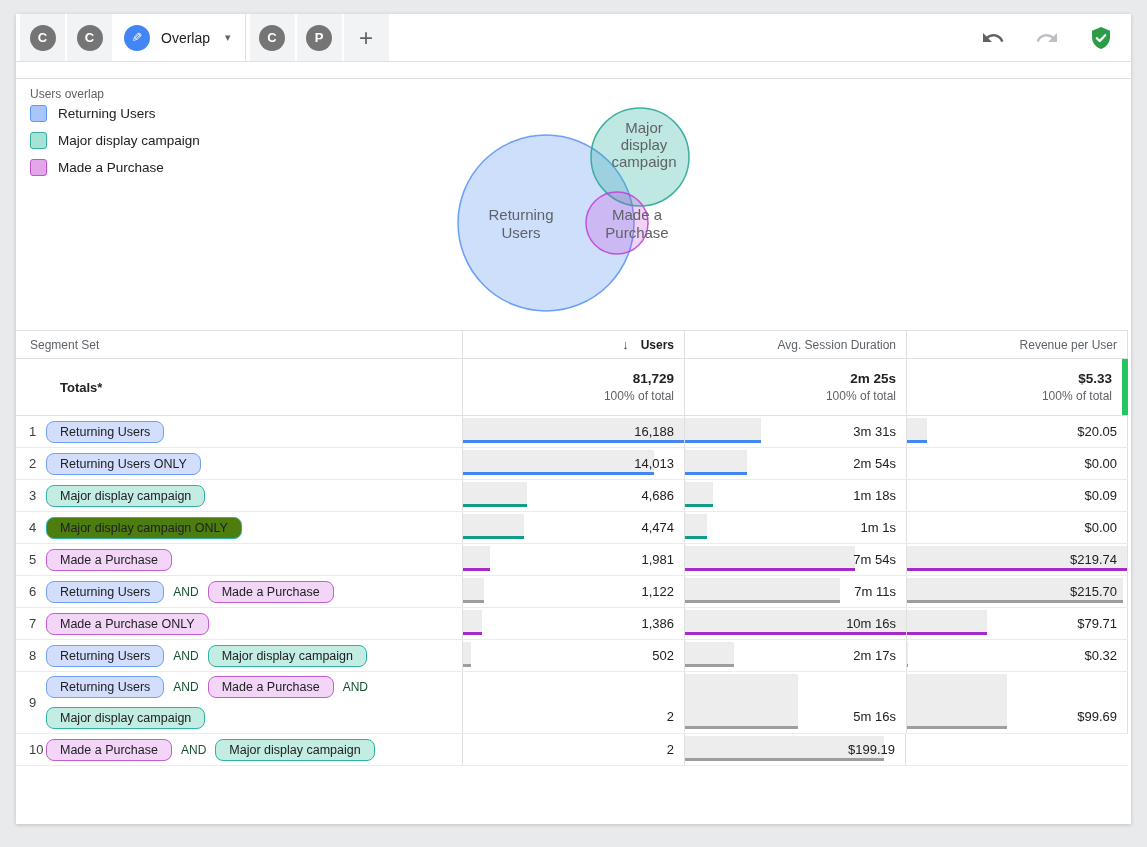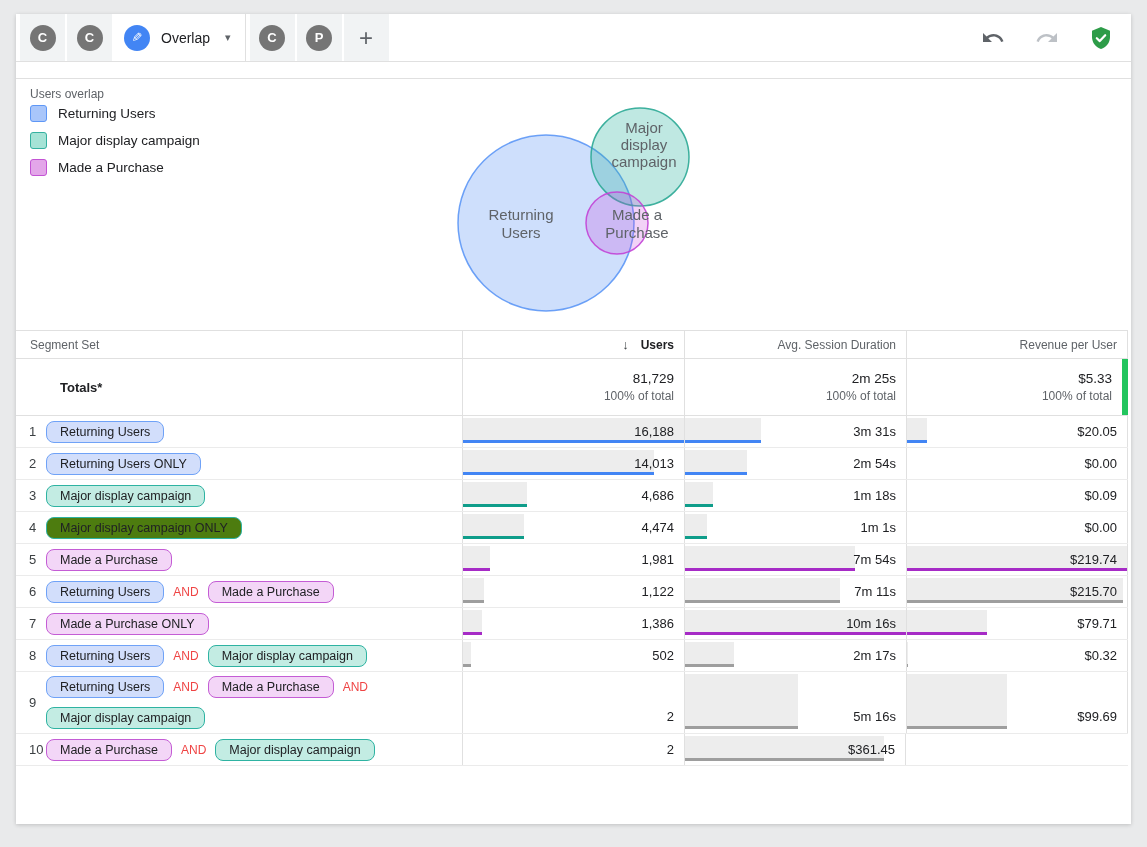--- a/index.html
+++ b/index.html
@@ -34,31 +34,31 @@
   .thead .h-seg { padding-left:14px; }
   .thead .h-val { text-align:right; padding-right:10px; border-left:1px solid #e0e0e0; height:100%; display:flex; align-items:center; justify-content:flex-end; cursor:pointer; }
   .thead .h-val.sorted { color:#202124; font-weight:bold; }
   .thead .h-rev { border-right:1px solid #e0e0e0; }
   .sort-arrow { font-weight:normal; color:#3c4043; margin-right:12px; font-size:13px; }
 
   .totals { height:57px; border-bottom:1px solid #e0e0e0; }
   .totals .t-label { padding-left:44px; display:flex; align-items:center; font-size:13px; font-weight:bold; color:#202124; }
   .totals .t-val { border-left:1px solid #e0e0e0; display:flex; flex-direction:column; justify-content:center; align-items:flex-end; padding-right:10px; gap:3px; }
   .totals .t-val.rev { border-right:6px solid #22c55e; }
-  .t-main { font-size:13.5px; font-weight:normal; color:#202124; }
+  .t-main { font-size:13.5px; font-weight:bold; color:#202124; }
   .t-sub { font-size:12px; color:#5f6368; }
 
   .trow { height:32px; border-bottom:1px solid #ebebeb; cursor:default; }
   .trow.tall { height:62px; }
   .cell-seg { display:flex; align-items:center; min-width:0; }
   .rownum { width:30px; padding-left:13px; font-size:13px; color:#3c4043; flex:none; }
   .seg-lines { display:flex; flex-direction:column; justify-content:center; gap:9px; }
   .seg-line { display:flex; align-items:center; gap:9px; white-space:nowrap; }
   .chip { font-size:12.5px; color:#202124; border:1.5px solid; border-radius:8px; padding:2px 13px; line-height:16px; cursor:pointer; }
-  .and-label { font-size:12px; color:#ef4444; }
+  .and-label { font-size:12px; color:#14532d; }
   .cell-val { position:relative; border-left:1px solid #e0e0e0; display:flex; align-items:center; justify-content:flex-end; }
   .cell-val.rev { border-right:1px solid #e0e0e0; }
   .trow.tall .cell-val { align-items:flex-end; padding-bottom:9px; }
   .bar { position:absolute; left:0; top:2px; bottom:4px; background:#ededed; border-bottom:3px solid #9e9e9e; }
   .vtext { position:relative; font-size:13px; color:#202124; padding-right:10px; }
 </style>
 </head>
 <body>
 
 <div class="card">
@@ -368,18 +368,18 @@
                 <span class="and-label">AND</span>
                 <span class="chip" style="background: rgb(195, 236, 227); border-color: rgb(46, 179, 162);">Major display campaign</span>
               </div>
             </div>
           </div>
           <div class="cell-val">
             <span class="vtext">2</span>
           </div>
           <div class="cell-val rev">
             <div class="bar" style="width: 90.6%; border-bottom-color: rgb(158, 158, 158);"></div>
-            <span class="vtext">$361.45</span>
+            <span class="vtext">$199.19</span>
           </div>
         </div>
       </div>
   </div>
 </div>
 
 </body></html>

